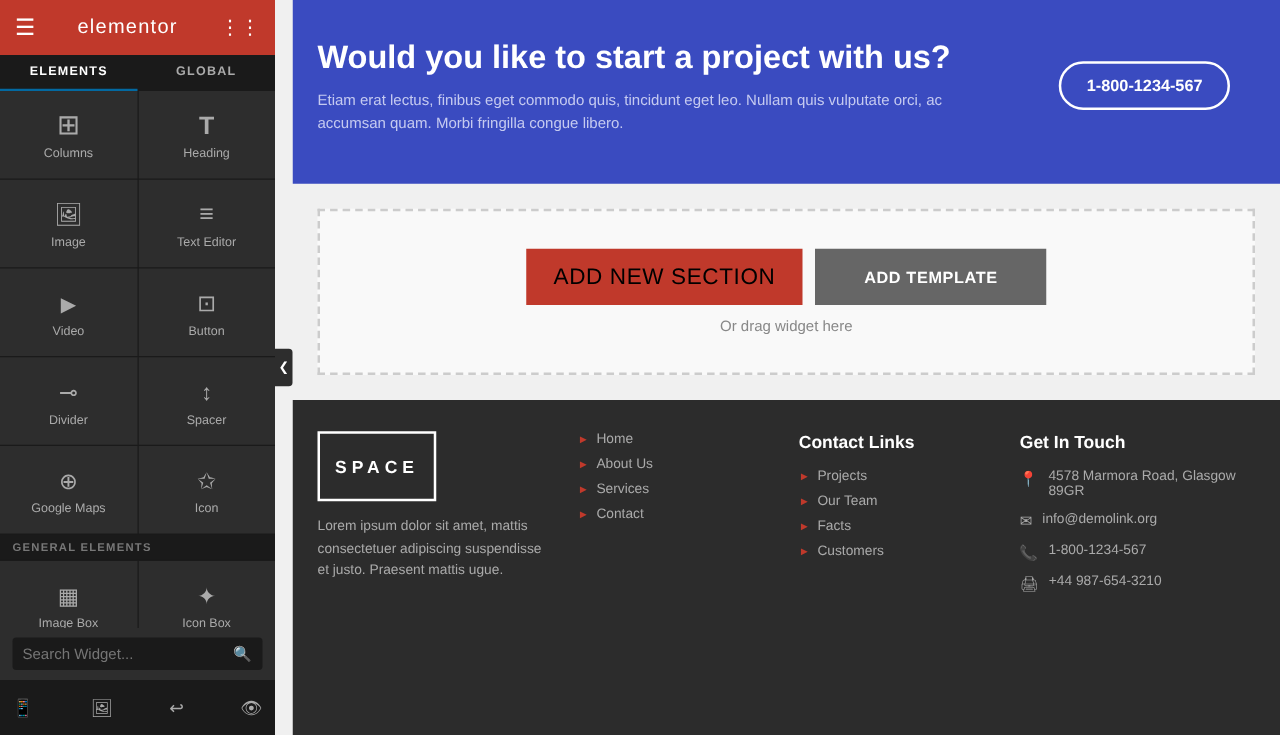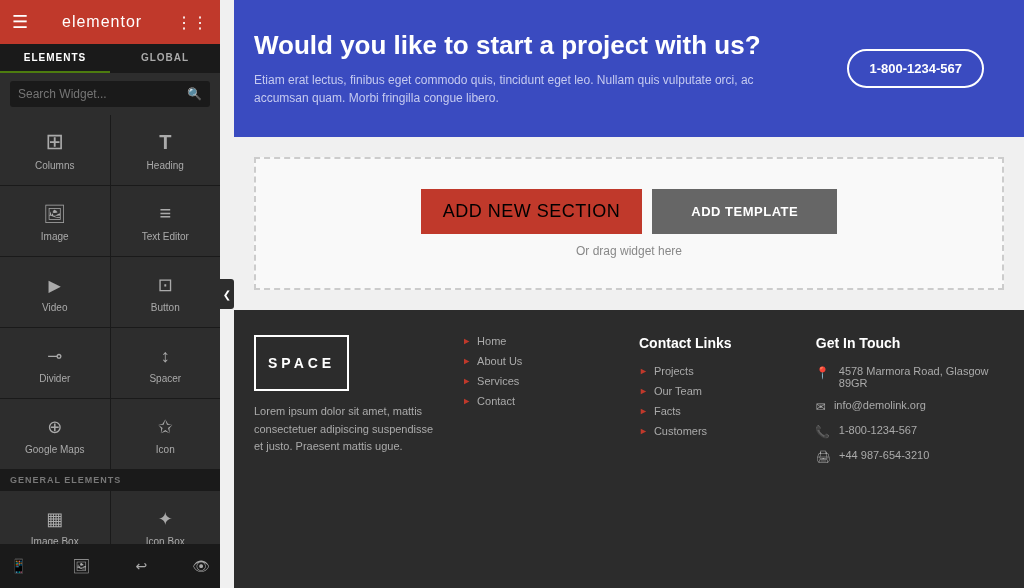--- a/index.html
+++ b/index.html
@@ -39,21 +39,21 @@
       padding: 8px 0;
       color: #aaa;
       font-size: 10px;
       font-weight: bold;
       letter-spacing: 1px;
       cursor: pointer;
       border-bottom: 2px solid transparent;
     }
     .sidebar-tab.active {
       color: white;
-      border-bottom: 2px solid #4d7c0f;
+      border-bottom: 2px solid #0369a1;
     }
 
     #search-area {
       padding: 8px 10px;
       background: #2d2d2d;
       position: relative;
     }
     #search-input {
       width: 100%;
       background: #1a1a1a;
@@ -154,21 +154,21 @@
       flex: 1;
       display: flex;
       flex-direction: column;
       overflow: hidden;
       position: relative;
     }
 
     
     #hero-section {
       background: #3a4bc0;
-      padding: 30px 40px 30px 20px;
+      padding: 30px 40px 40px 20px;
       display: flex;
       align-items: center;
       justify-content: space-between;
       min-height: 120px;
     }
     .hero-text { flex: 1; }
     .hero-title { color: white; font-size: 26px; font-weight: bold; margin-bottom: 10px; }
     .hero-subtitle { color: #c5caf0; font-size: 12px; max-width: 500px; line-height: 1.5; }
     .phone-btn {
       border: 2px solid white;
@@ -287,79 +287,79 @@
     <span class="hamburger-icon">☰</span>
     <span class="elementor-logo">elementor</span>
     <span class="grid-icon">⋮⋮</span>
   </div>
 
   <div id="sidebar-tabs">
     <div class="sidebar-tab active">ELEMENTS</div>
     <div class="sidebar-tab">GLOBAL</div>
   </div>
 
+  <div id="widgets-grid">
+
+    <div class="widget-item">
+      <span class="widget-icon icon-columns"></span>
+      <span class="widget-label">Columns</span>
+    </div>
+    <div class="widget-item">
+      <span class="widget-icon icon-heading"></span>
+      <span class="widget-label">Heading</span>
+    </div>
+    <div class="widget-item">
+      <span class="widget-icon icon-image"></span>
+      <span class="widget-label">Image</span>
+    </div>
+    <div class="widget-item">
+      <span class="widget-icon icon-text"></span>
+      <span class="widget-label">Text Editor</span>
+    </div>
+    <div class="widget-item">
+      <span class="widget-icon icon-video"></span>
+      <span class="widget-label">Video</span>
+    </div>
+    <div class="widget-item">
+      <span class="widget-icon icon-button"></span>
+      <span class="widget-label">Button</span>
+    </div>
+    <div class="widget-item">
+      <span class="widget-icon icon-divider"></span>
+      <span class="widget-label">Divider</span>
+    </div>
+    <div class="widget-item">
+      <span class="widget-icon icon-spacer"></span>
+      <span class="widget-label">Spacer</span>
+    </div>
+    <div class="widget-item">
+      <span class="widget-icon icon-gmaps"></span>
+      <span class="widget-label">Google Maps</span>
+    </div>
+    <div class="widget-item">
+      <span class="widget-icon icon-icon"></span>
+      <span class="widget-label">Icon</span>
+    </div>
+
+    <div class="section-label">GENERAL ELEMENTS</div>
+
+    <div class="widget-item">
+      <span class="widget-icon icon-imagebox"></span>
+      <span class="widget-label">Image Box</span>
+    </div>
+    <div class="widget-item">
+      <span class="widget-icon icon-iconbox"></span>
+      <span class="widget-label">Icon Box</span>
+    </div>
+
+  </div>
+
   <div id="search-area">
     <input type="text" id="search-input" placeholder="Search Widget..." style="">
     <span class="search-icon-wrap">🔍</span>
-  </div>
-
-  <div id="widgets-grid">
-
-    <div class="widget-item">
-      <span class="widget-icon icon-columns"></span>
-      <span class="widget-label">Columns</span>
-    </div>
-    <div class="widget-item">
-      <span class="widget-icon icon-heading"></span>
-      <span class="widget-label">Heading</span>
-    </div>
-    <div class="widget-item">
-      <span class="widget-icon icon-image"></span>
-      <span class="widget-label">Image</span>
-    </div>
-    <div class="widget-item">
-      <span class="widget-icon icon-text"></span>
-      <span class="widget-label">Text Editor</span>
-    </div>
-    <div class="widget-item">
-      <span class="widget-icon icon-video"></span>
-      <span class="widget-label">Video</span>
-    </div>
-    <div class="widget-item">
-      <span class="widget-icon icon-button"></span>
-      <span class="widget-label">Button</span>
-    </div>
-    <div class="widget-item">
-      <span class="widget-icon icon-divider"></span>
-      <span class="widget-label">Divider</span>
-    </div>
-    <div class="widget-item">
-      <span class="widget-icon icon-spacer"></span>
-      <span class="widget-label">Spacer</span>
-    </div>
-    <div class="widget-item">
-      <span class="widget-icon icon-gmaps"></span>
-      <span class="widget-label">Google Maps</span>
-    </div>
-    <div class="widget-item">
-      <span class="widget-icon icon-icon"></span>
-      <span class="widget-label">Icon</span>
-    </div>
-
-    <div class="section-label">GENERAL ELEMENTS</div>
-
-    <div class="widget-item">
-      <span class="widget-icon icon-imagebox"></span>
-      <span class="widget-label">Image Box</span>
-    </div>
-    <div class="widget-item">
-      <span class="widget-icon icon-iconbox"></span>
-      <span class="widget-label">Icon Box</span>
-    </div>
-
   </div>
 
   <div id="sidebar-footer">
     <span class="footer-icon">📱</span>
     <span class="footer-icon">🖼</span>
     <span class="footer-icon">↩</span>
     <span class="footer-icon">👁</span>
   </div>
 
 </div>

